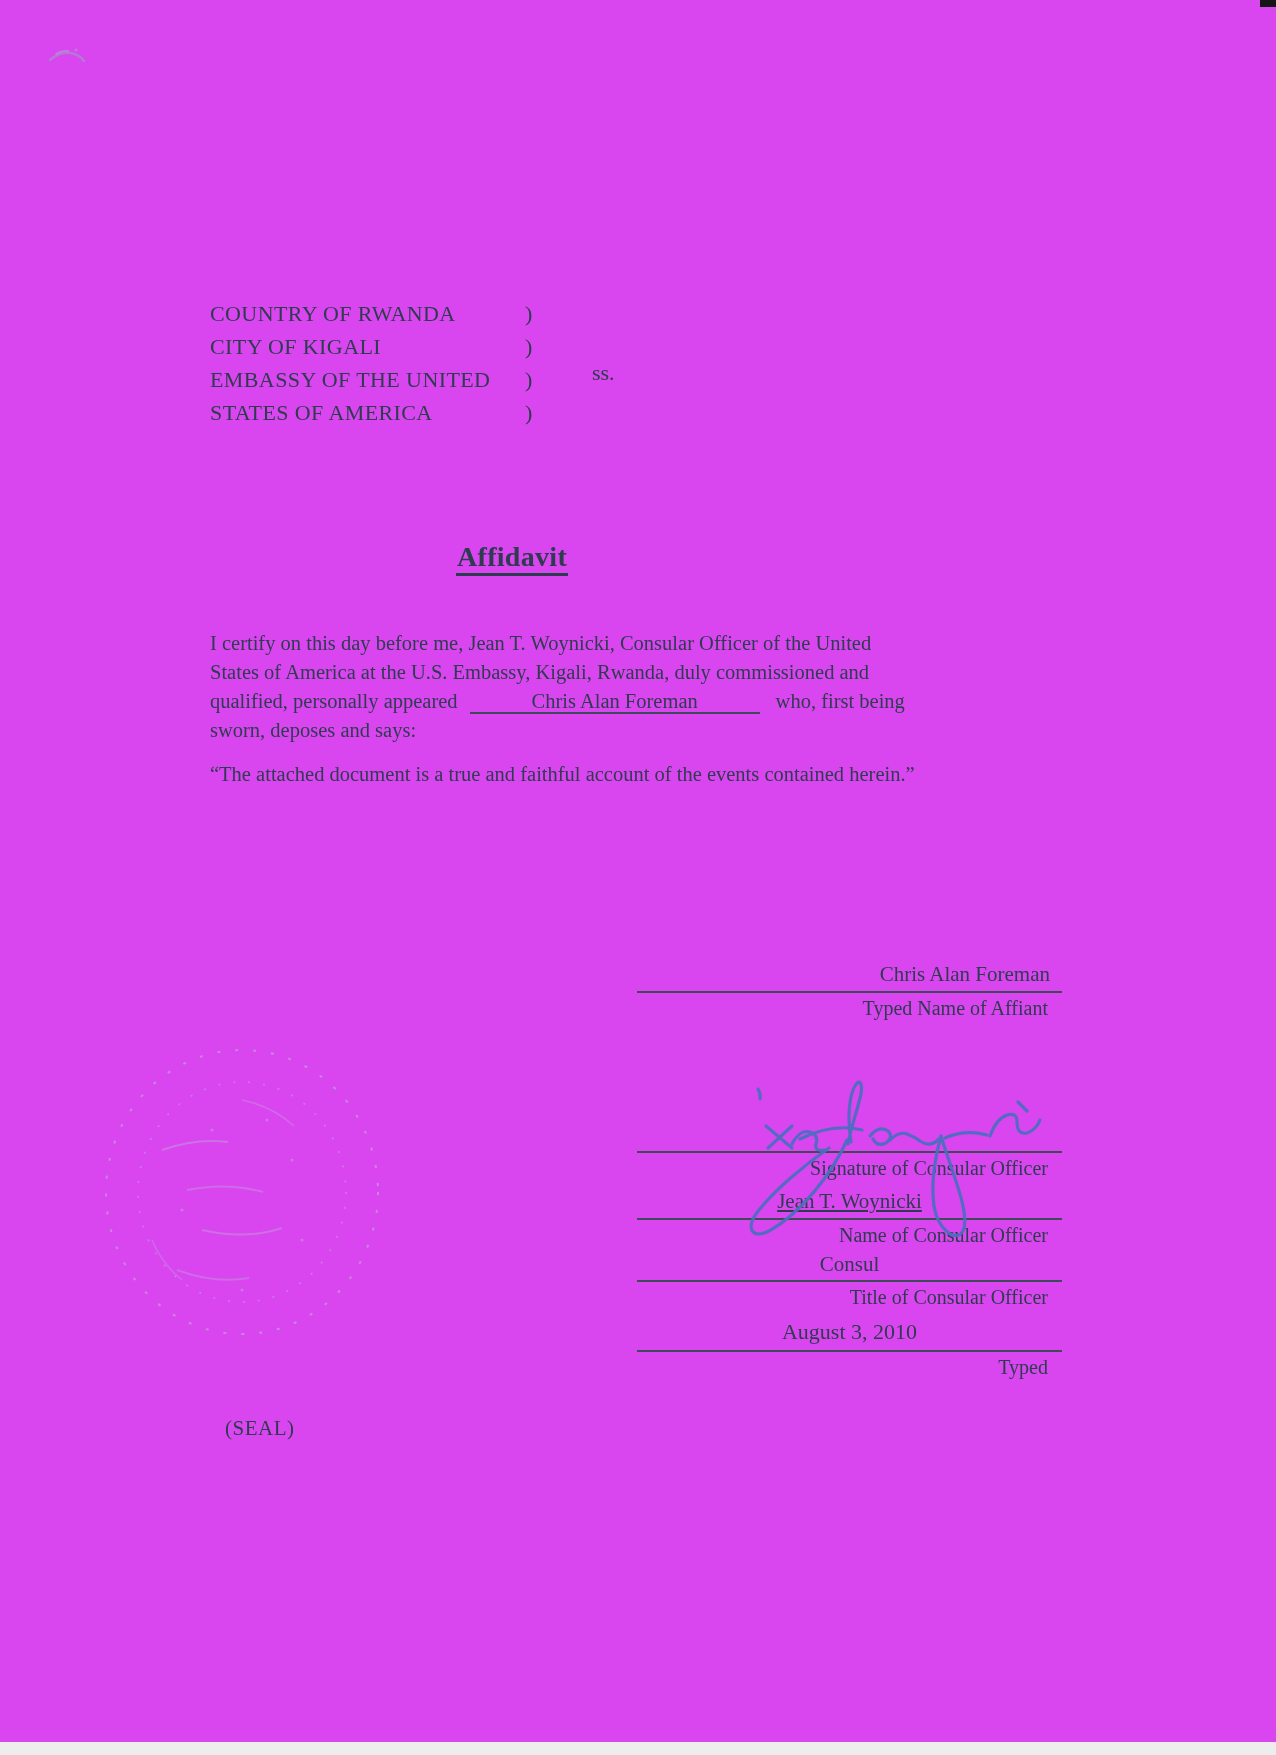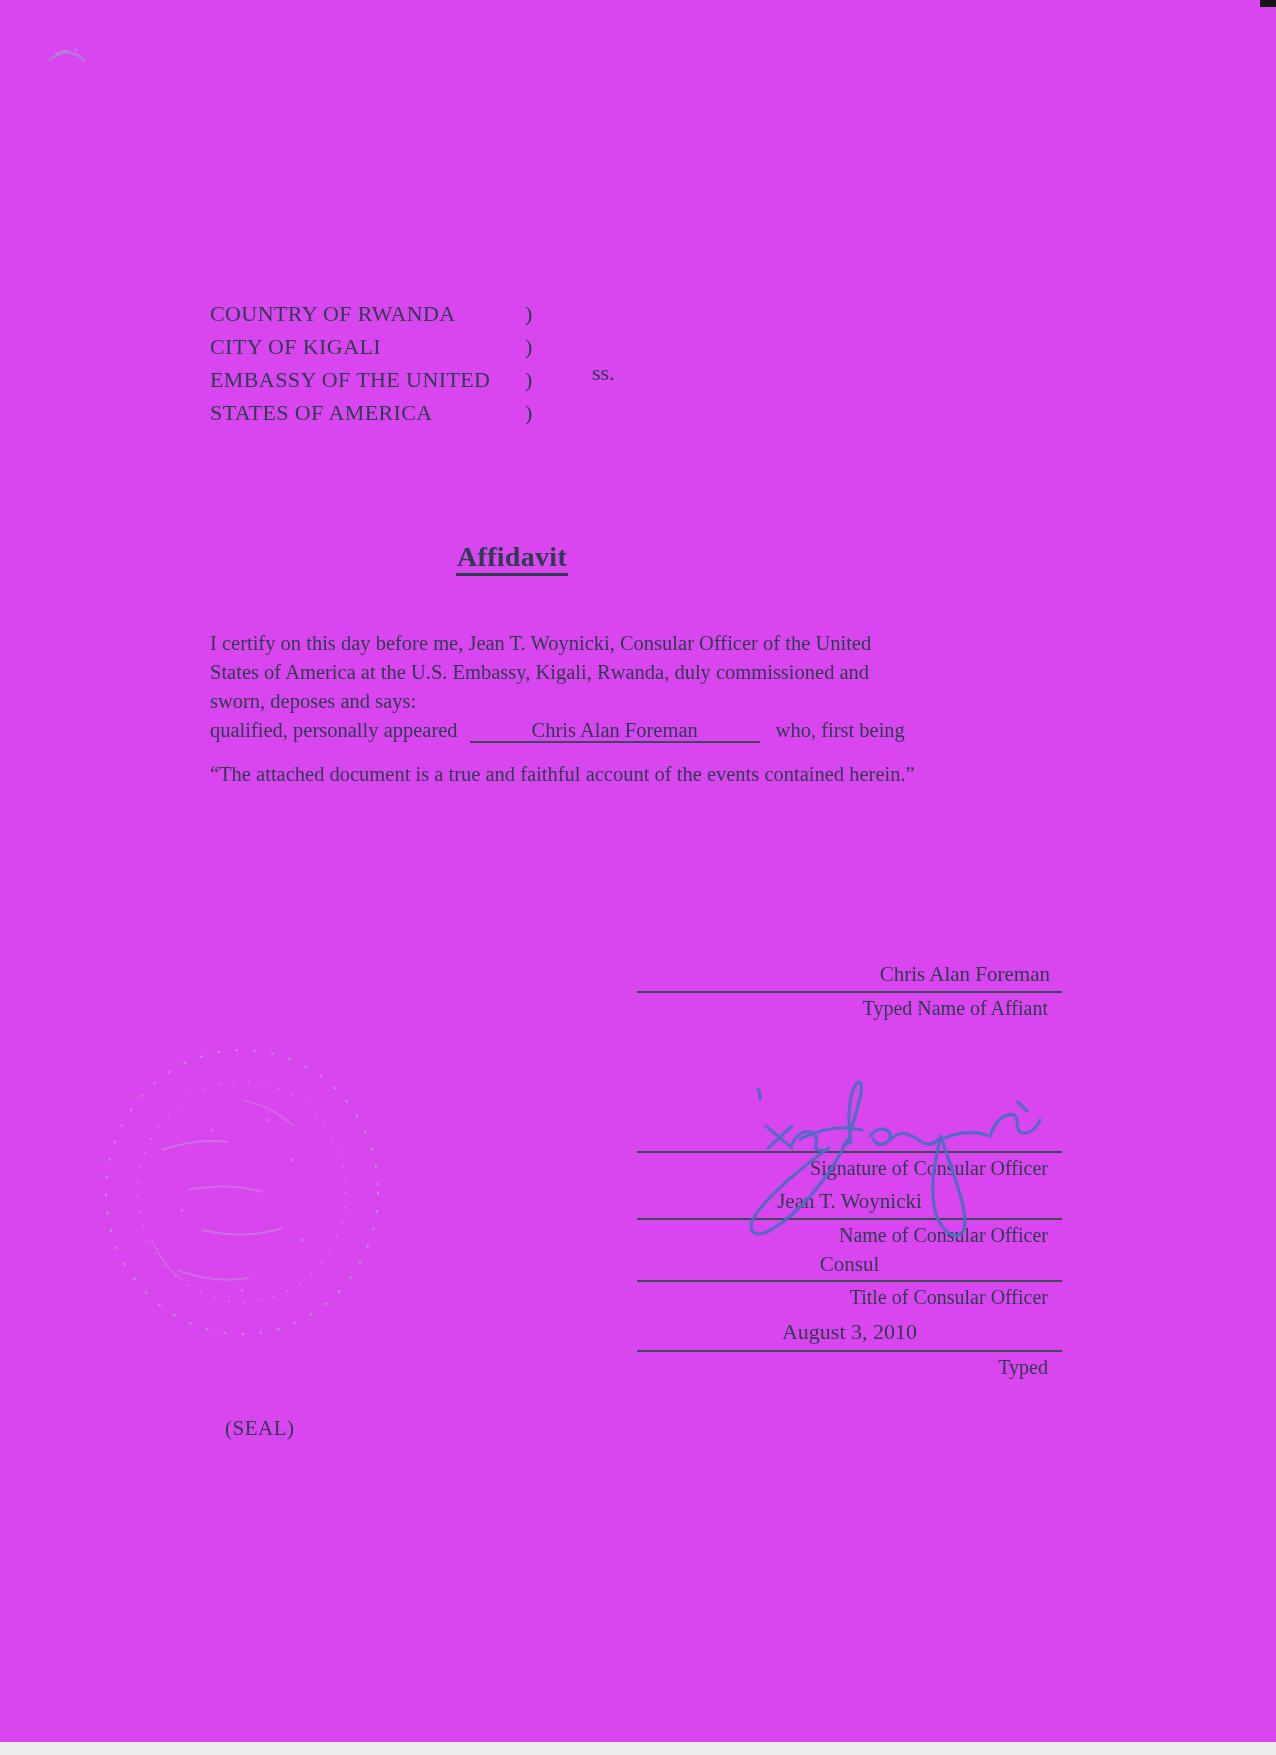--- a/index.html
+++ b/index.html
@@ -86,36 +86,36 @@
   </div>
   <div class="ss">ss.</div>
 
   <div class="title">
     <span class="u">Affidavit</span>
   </div>
 
   <div class="para">
     <div class="pline">I certify on this day before me, Jean T. Woynicki, Consular Officer of the United</div>
     <div class="pline">States of America at the U.S. Embassy, Kigali, Rwanda, duly commissioned and</div>
-    <div class="pline">sworn, deposes and says:</div>
     <div class="pline">
       <span>qualified, personally appeared</span><span class="blank"><span>Chris Alan Foreman</span></span><span>who, first being</span>
     </div>
+    <div class="pline">sworn, deposes and says:</div>
   </div>
 
   <div class="statement">“The attached document is a true and faithful account of the events contained herein.”</div>
 
   <div class="sigvalue right" style="top:962px;">Chris Alan Foreman</div>
   <div class="sigline" style="top:991px;"></div>
   <div class="sigcaption" style="top:997px;">Typed Name of Affiant</div>
 
   <div class="sigline" style="top:1151px;"></div>
   <div class="sigcaption" style="top:1157px;">Signature of Consular Officer</div>
 
-  <div class="sigvalue center" style="top:1189px;">Jean T. Woynicki</div>
+  <div class="sigvalue center" style="top:1189px;text-decoration:underline;">Jean T. Woynicki</div>
   <div class="sigline" style="top:1218px;"></div>
   <div class="sigcaption" style="top:1224px;">Name of Consular Officer</div>
 
   <div class="sigvalue center" style="top:1252px;">Consul</div>
   <div class="sigline" style="top:1280px;"></div>
   <div class="sigcaption" style="top:1286px;">Title of Consular Officer</div>
 
   <div class="sigvalue center" style="top:1319px; font-size:22px;">August 3, 2010</div>
   <div class="sigline" style="top:1350px;"></div>
   <div class="sigcaption" style="top:1356px;">Typed</div>

